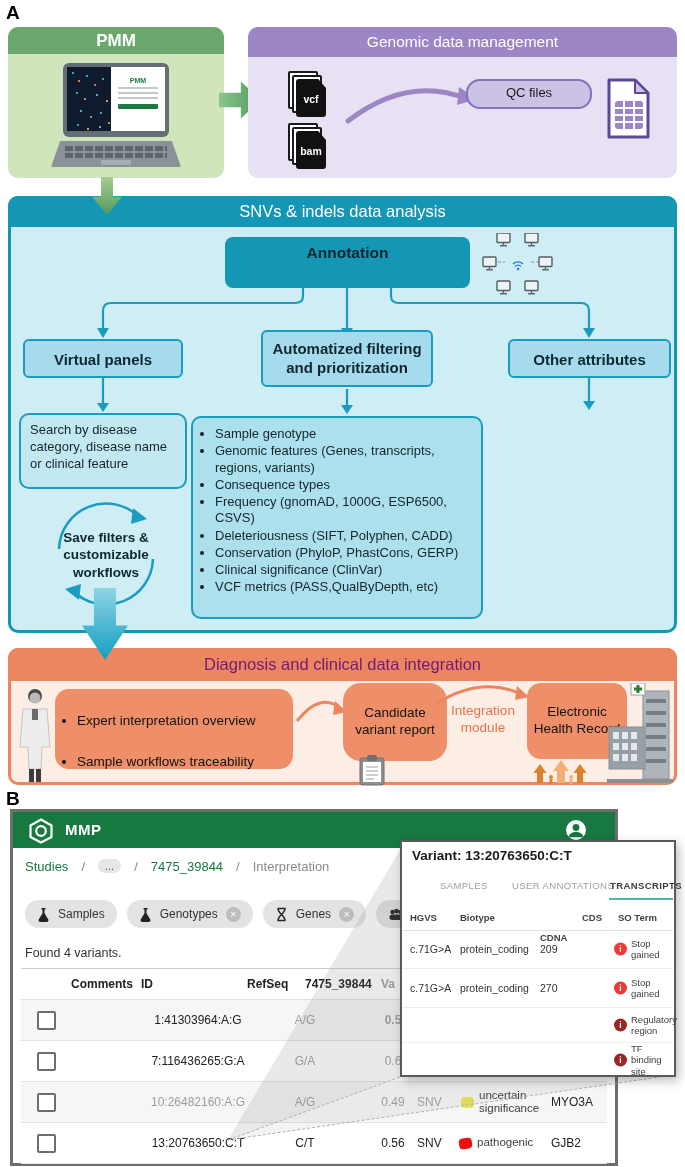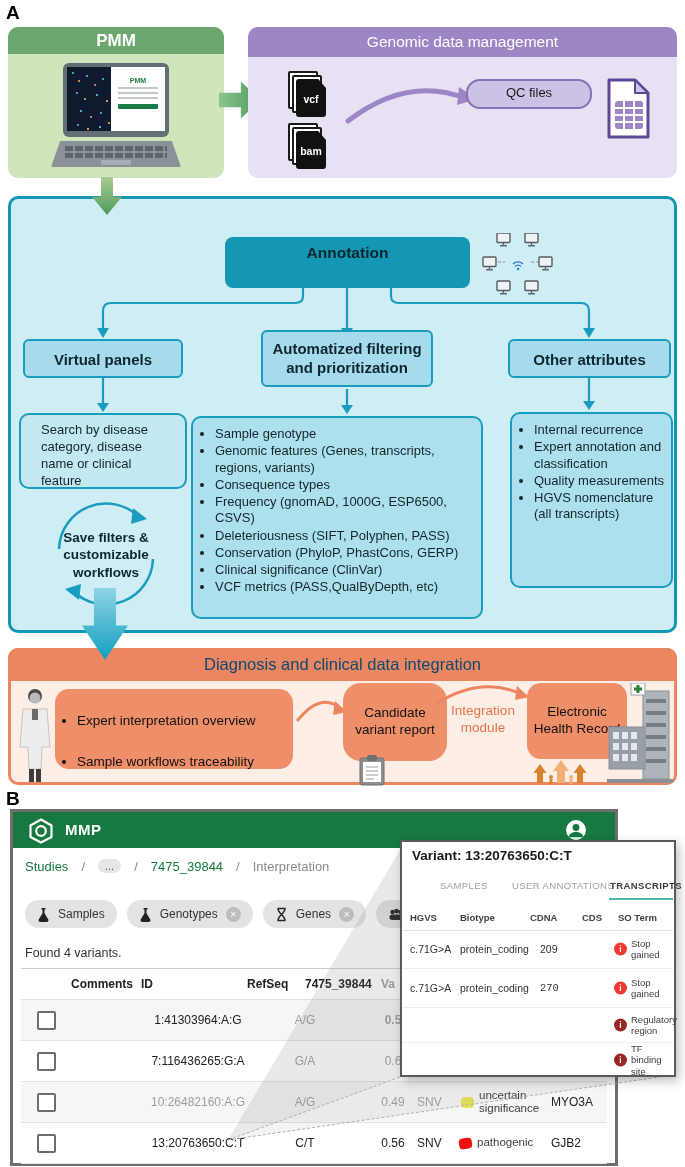--- a/index.html
+++ b/index.html
@@ -69,21 +69,21 @@
   .blue-panel li{margin-bottom:1px;line-height:1.25;}
   .cycle-text{font-weight:bold;font-size:13.5px;text-align:center;line-height:1.28;color:#0d2630;}
   .arrow-down-teal{left:82px;top:588px;width:46px;height:72px;z-index:7;
      background:linear-gradient(#8fd4e4,#119ec2);
      clip-path:polygon(26% 0,74% 0,74% 52%,100% 52%,50% 100%,0 52%,26% 52%);}
 
   
   .diag-box{left:8px;top:648px;width:669px;height:137px;background:#FCEDE5;
             border:3px solid #EC8660;border-radius:10px;box-sizing:border-box;}
   .diag-head{left:-3px;top:-3px;width:669px;height:33px;background:#EC8660;border-radius:10px 10px 0 0;
-             color:#0c4a6e;font-size:16.5px;text-align:center;line-height:33px;}
+             color:#701a75;font-size:16.5px;text-align:center;line-height:33px;}
   .orange-box{background:#EF8F6A;border-radius:14px;color:#12110f;font-size:13.5px;}
   .orange-box ul{margin:10px 0 0 2px;padding-left:20px;}
   .orange-box li{margin-bottom:4px;line-height:1.25;margin-top:24px;}
   .diag-center{text-align:center;display:flex;align-items:center;justify-content:center;line-height:1.25;}
   .integration-label{color:#E8744B;font-size:13.5px;text-align:center;line-height:1.25;}
 
   
   .win{left:10px;top:809px;width:602px;height:351px;background:#fff;border:3px solid #6e6e6e;
        box-sizing:content-box;z-index:1;}
   .win-bar{left:0;top:0;width:602px;height:36px;background:#17793F;}
@@ -184,20 +184,21 @@
       <rect x="11" y="24" width="28" height="28" rx="3" fill="#9c86c6"></rect>
       <line x1="20" y1="24" x2="20" y2="52" stroke="#fff" stroke-width="2"></line>
       <line x1="30" y1="24" x2="30" y2="52" stroke="#fff" stroke-width="2"></line>
       <line x1="11" y1="31" x2="39" y2="31" stroke="#fff" stroke-width="2"></line>
       <line x1="11" y1="38" x2="39" y2="38" stroke="#fff" stroke-width="2"></line>
       <line x1="11" y1="45" x2="39" y2="45" stroke="#fff" stroke-width="2"></line>
     </svg>
   </div>
 
   <div class="abs snv-box">
+    <div class="abs snv-head">SNVs &amp; indels data analysis</div>
 
     <div class="abs annot-box">
       <div class="annot-l1">Annotation</div>
     </div>
 
     <svg class="abs" style="left:470px;top:34px;" width="80" height="64">
       <g stroke="#555e66" stroke-width="1.4" fill="#eef3f5">
         <g transform="translate(16,0)">
             <rect width="13" height="9.5" rx="1"></rect>
             <line x1="6.5" y1="9.5" x2="6.5" y2="12"></line>
@@ -253,43 +254,35 @@
         <polygon points="86,204 98,204 92,213"></polygon>
         <polygon points="330,206 342,206 336,215"></polygon>
         <polygon points="572,202 584,202 578,211"></polygon>
       </g>
     </svg>
 
     <div class="abs blue-btn" style="left:12px;top:140px;width:160px;height:39px;line-height:37px;">Virtual panels</div>
     <div class="abs blue-btn diag-center" style="left:250px;top:131px;width:172px;height:57px;padding:2px 6px;">Automatized filtering and prioritization</div>
     <div class="abs blue-btn" style="left:497px;top:140px;width:163px;height:39px;line-height:37px;">Other attributes</div>
 
-    <div class="abs blue-panel" style="left:8px;top:214px;width:168px;height:76px;background:#C2E8F1;padding:7px 20px;line-height:1.3;">Search by disease category, disease name or clinical feature</div>
+    <div class="abs blue-panel" style="left:8px;top:214px;width:168px;height:76px;background:#C2E8F1;padding:7px 9px;line-height:1.3;">Search by disease category, disease name or clinical feature</div>
 
     <div class="abs blue-panel" style="left:180px;top:217px;width:292px;height:203px;">
       <ul>
         <li>Sample genotype</li>
         <li>Genomic features (Genes, transcripts, regions, variants)</li>
         <li>Consequence types</li>
         <li>Frequency (gnomAD, 1000G, ESP6500, CSVS)</li>
-        <li>Deleteriousness (SIFT, Polyphen, PASS)</li>
+        <li>Deleteriousness (SIFT, Polyphen, CADD)</li>
         <li>Conservation (PhyloP, PhastCons, GERP)</li>
         <li>Clinical significance (ClinVar)</li>
         <li>VCF metrics (PASS,QualByDepth, etc)</li>
       </ul>
     </div>
 
-    <div class="abs blue-panel" style="left:499px;top:213px;width:163px;height:176px;">
-      <ul>
-        <li>Internal recurrence</li>
-        <li>Expert annotation and classification</li>
-        <li>Quality measurements</li>
-        <li>HGVS nomenclature (all transcripts)</li>
-      </ul>
-    </div>
 
     <svg class="abs" style="left:28px;top:292px;" width="134" height="128">
       <path d="M20,58 A47,47 0 0 1 100,26" stroke="#1a9cc0" stroke-width="2.5" fill="none"></path>
       <polygon points="94,17 108,28 92,33" fill="#1a9cc0"></polygon>
       <path d="M114,68 A47,47 0 0 1 34,100" stroke="#1a9cc0" stroke-width="2.5" fill="none"></path>
       <polygon points="40,109 26,98 42,93" fill="#1a9cc0"></polygon>
     </svg>
     <div class="abs cycle-text" style="left:25px;top:330px;width:140px;">
       <div>Save filters &amp;</div>
       <div>customizable</div>
@@ -520,37 +513,37 @@
     <div class="abs popup-title">Variant: 13:20763650:C:T</div>
 
     <span class="ptab" style="left:38px;">SAMPLES</span>
     <span class="ptab" style="left:110px;">USER ANNOTATIONS</span>
     <span class="ptab active" style="left:208px;">TRANSCRIPTS</span>
     <div class="abs ptab-underline"></div>
 
     <div class="abs phead">
       <span style="left:8px;">HGVS</span>
       <span style="left:58px;">Biotype</span>
-      <span style="left:128px;">CDNA</span>
+      <span style="left:138px;margin-top:20px;">CDNA</span>
       <span style="left:180px;">CDS</span>
       <span style="left:216px;">SO Term</span>
     </div>
 
     <div class="abs" style="left:0;top:88px;width:271px;">
       <div class="prow" style="height:38px;">
         <span class="pcell" style="left:8px;">c.71G&gt;A</span>
         <span class="pcell" style="left:58px;">protein_coding</span>
         <span class="pcell" style="left:138px;">209</span>
         <span class="pcell so-icon" style="left: 212px; background-color: rgb(239, 59, 51);">i</span>
         <span class="pcell so-text" style="left:229px;width:42px;">Stop gained</span>
       </div>
       <div class="prow" style="height:38px;">
         <span class="pcell" style="left:8px;">c.71G&gt;A</span>
         <span class="pcell" style="left:58px;">protein_coding</span>
-        <span class="pcell" style="left:138px;font-family:Liberation Mono, monospace;">270</span>
+        <span class="pcell" style="left:138px;">270</span>
         <span class="pcell so-icon" style="left: 212px; background-color: rgb(239, 59, 51);">i</span>
         <span class="pcell so-text" style="left:229px;width:42px;">Stop gained</span>
       </div>
       <div class="prow" style="height:34px;">
         <span class="pcell so-icon" style="left: 212px; background-color: rgb(153, 38, 32);">i</span>
         <span class="pcell so-text" style="left:229px;width:42px;">Regulatory region</span>
       </div>
       <div class="prow" style="height:34px;border-bottom:none;">
         <span class="pcell so-icon" style="left: 212px; background-color: rgb(153, 38, 32);">i</span>
         <span class="pcell so-text" style="left:229px;width:42px;">TF binding site</span>

